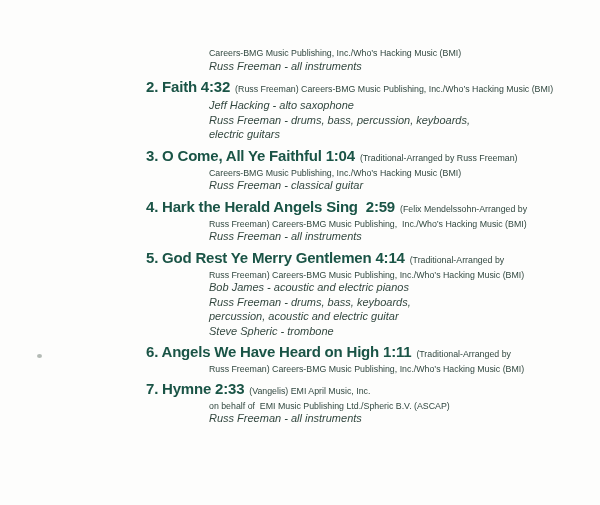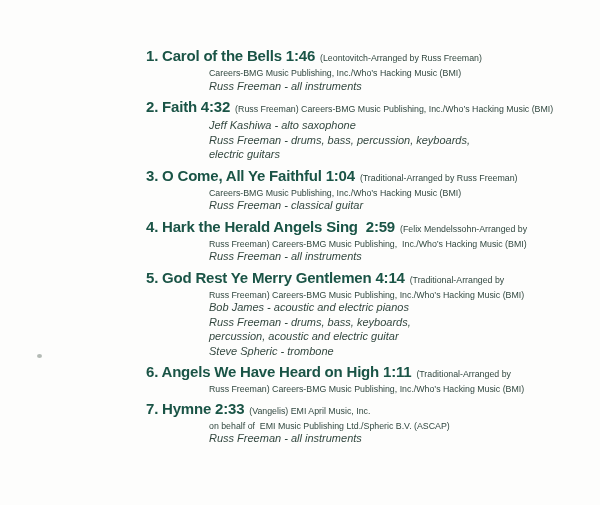--- a/index.html
+++ b/index.html
@@ -57,31 +57,30 @@
 </style>
 </head>
 <body>
 
 <div class="page">
   <div class="speck"></div>
 
   <div class="tracklist">
 
     <div class="track">
-      <div class="heading-line"><span class="heading">1. Carol of the Bells 1:46</span><span class="paren">(Leontovitch-Arranged by Russ Freeman)</span></div>
       <div class="indent">
         <div class="pub">Careers-BMG Music Publishing, Inc./Who’s Hacking Music (BMI)</div>
         <div class="personnel">Russ Freeman - all instruments</div>
       </div>
     </div>
 
     <div class="track">
       <div class="heading-line"><span class="heading">2. Faith 4:32</span><span class="paren">(Russ Freeman) Careers-BMG Music Publishing, Inc./Who’s Hacking Music (BMI)</span></div>
       <div class="indent">
-        <div class="personnel">Jeff Kashiwa - alto saxophone</div>
+        <div class="personnel">Jeff Hacking - alto saxophone</div>
         <div class="personnel">Russ Freeman - drums, bass, percussion, keyboards,</div>
         <div class="personnel">electric guitars</div>
       </div>
     </div>
 
     <div class="track">
       <div class="heading-line"><span class="heading">3. O Come, All Ye Faithful 1:04</span><span class="paren">(Traditional-Arranged by Russ Freeman)</span></div>
       <div class="indent">
         <div class="pub">Careers-BMG Music Publishing, Inc./Who’s Hacking Music (BMI)</div>
         <div class="personnel">Russ Freeman - classical guitar</div>

